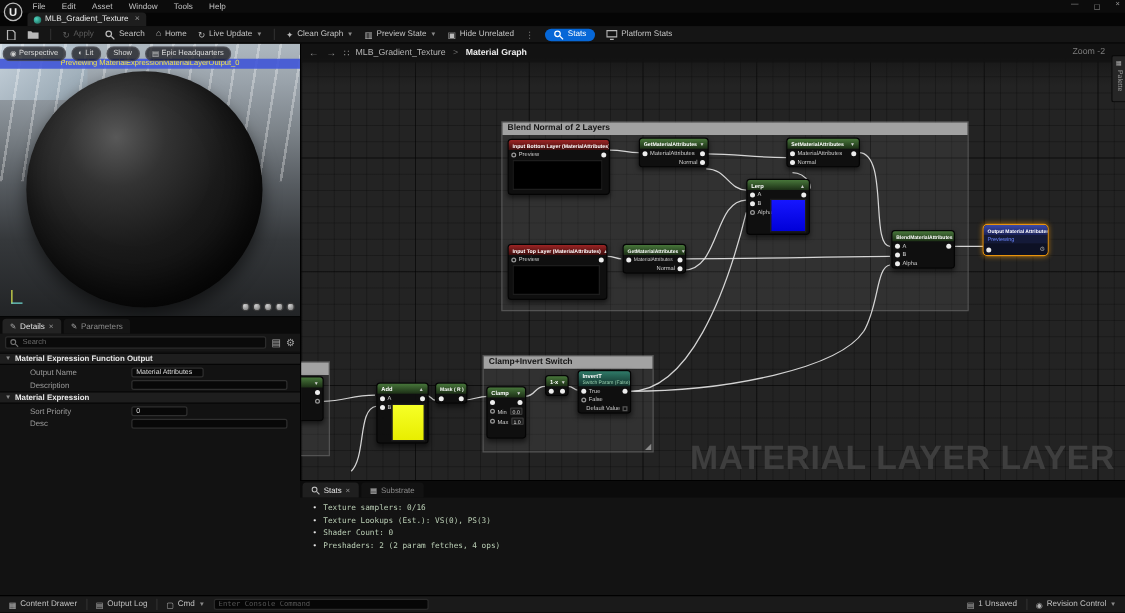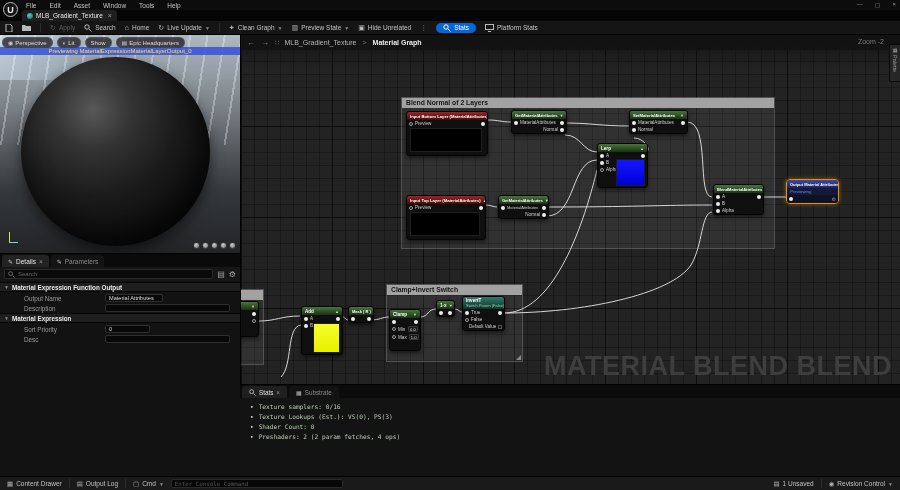--- a/index.html
+++ b/index.html
@@ -590,21 +590,21 @@
       <span class="gicon">∷</span>
       <span class="crumb1">MLB_Gradient_Texture</span>
       <span class="crumbsep">&gt;</span>
       <span class="crumb2">Material Graph</span>
     </div>
     <span class="zoomlabel">Zoom -2</span>
     <div class="palette-tab">
       <span class="ic">▦</span>
       <span class="vt">Palette</span>
     </div>
-    <div class="watermark">MATERIAL BLEND BLEND</div>
+    <div class="watermark">MATERIAL LAYER LAYER</div>
   </div>
 
   <div id="statspanel">
     <div class="stabs">
       <span class="stab">
           <svg class="icon-svg" width="7" height="7" viewBox="0 0 8 8">
             <circle cx="3" cy="3" r="2.2" fill="none" stroke="#bdbdbd"></circle>
             <line x1="5" y1="5" x2="7.5" y2="7.5" stroke="#bdbdbd"></line>
           </svg>
           <span>Stats</span>

